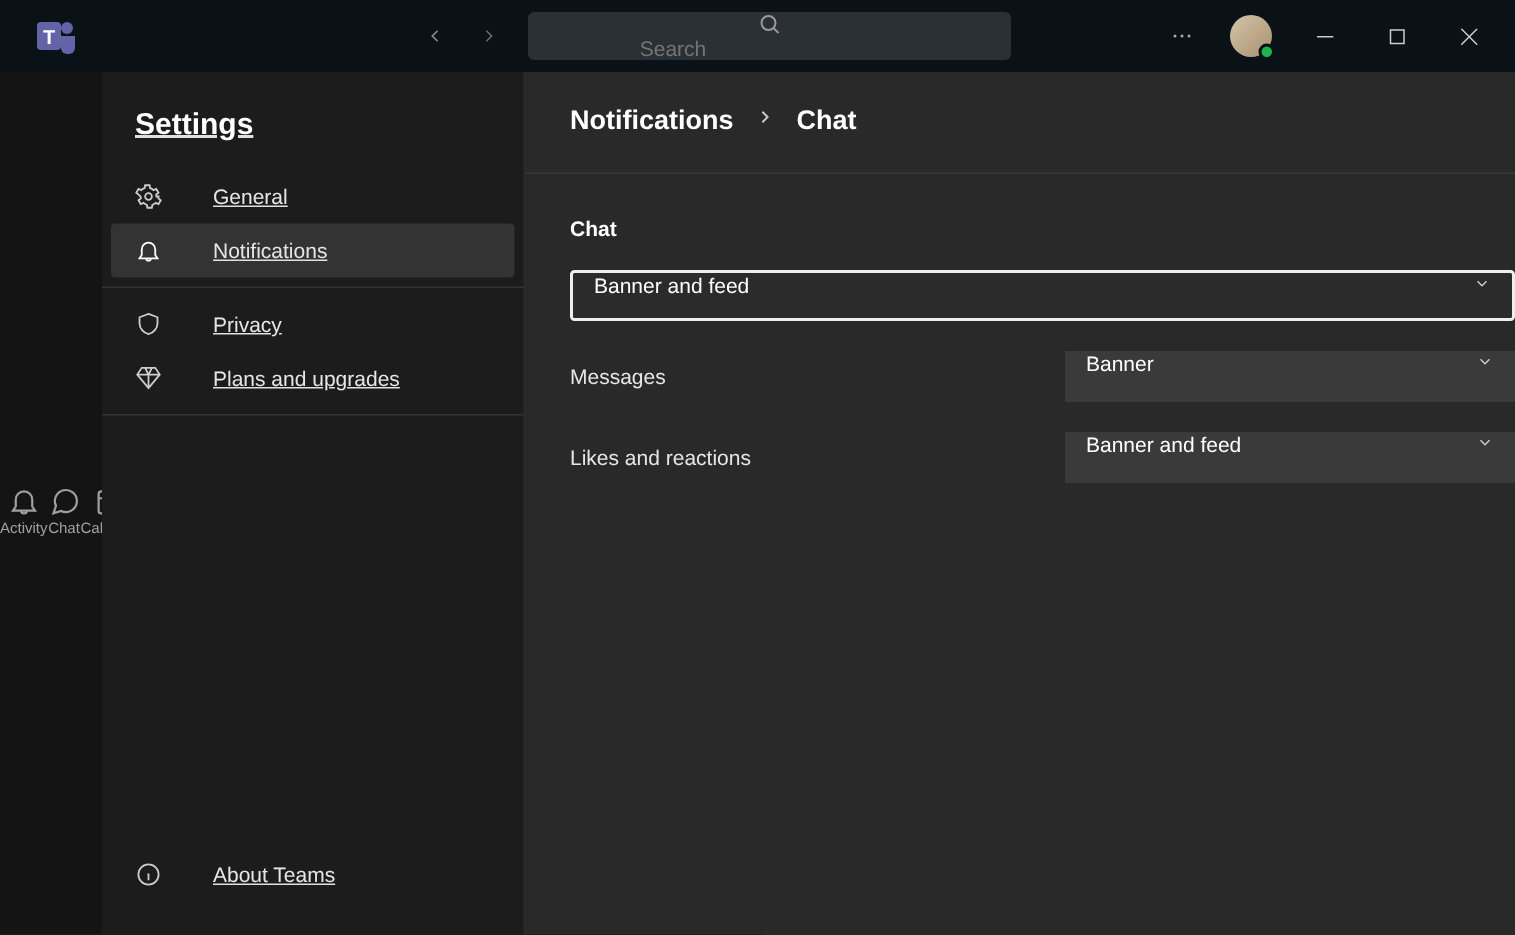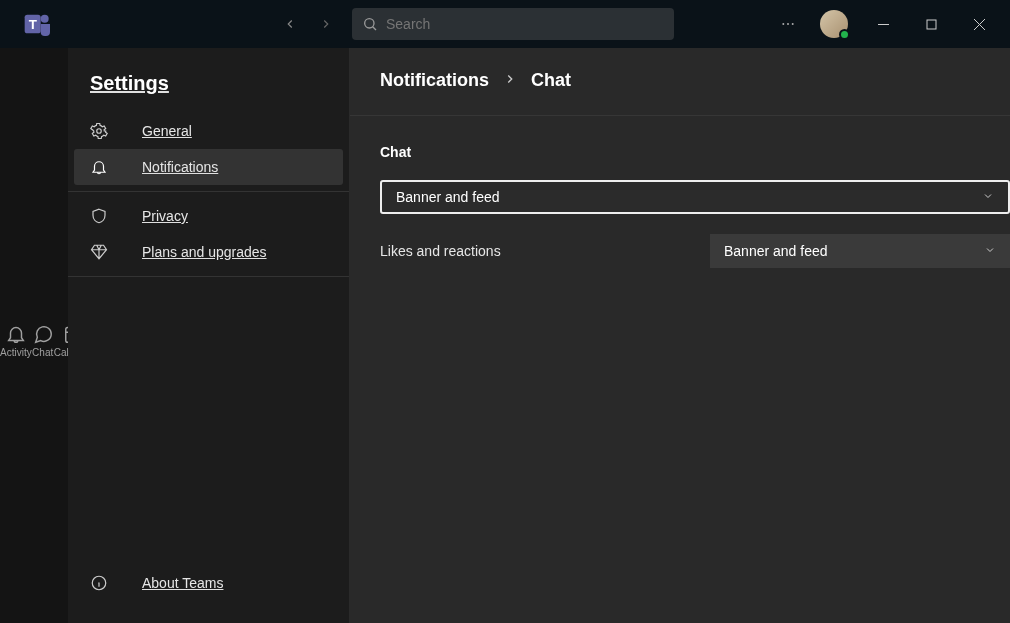--- a/index.html
+++ b/index.html
@@ -44,20 +44,21 @@
   }
   .search-wrap {
     margin-left: 10px;
     width: 322px;
     height: 32px;
     background: #2b3034;
     border-radius: 4px;
     display: flex;
     align-items: center;
     padding: 0 10px;
+    flex-direction: column;
   }
   .search-wrap input {
     flex: 1;
     background: transparent;
     border: none;
     outline: none;
     color: #ddd;
     font-size: 14px;
     margin-left: 8px;
   }
@@ -194,21 +195,20 @@
   .opt-label {
     font-size: 14px;
     color: #e6e6e6;
     flex: 0 0 330px;
   }
   .dropdown {
     flex: 1;
     height: 34px;
     background: #3a3a3a;
     display: flex;
-    align-items: center;
     justify-content: space-between;
     padding: 0 14px;
     font-size: 14px;
     color: #fff;
     cursor: pointer;
     margin-right: 0;
   }
   .dropdown.focused {
     background: #2b2b2b;
     border: 2px solid #eee;
@@ -360,20 +360,29 @@
 
     <div class="opt-row">
       <div class="dropdown focused">
         <span>Banner and feed</span>
         <span class="chev"><svg width="12" height="12" viewBox="0 0 24 24" stroke="#ccc" stroke-width="2" fill="none">
               <path d="M6 9l6 6 6-6"></path>
             </svg></span>
       </div>
     </div>
 
+    <div class="opt-row">
+      <div class="opt-label">Messages</div>
+      <div class="dropdown">
+        <span>Banner</span>
+        <span class="chev"><svg width="12" height="12" viewBox="0 0 24 24" stroke="#ccc" stroke-width="2" fill="none">
+              <path d="M6 9l6 6 6-6"></path>
+            </svg></span>
+      </div>
+    </div>
 
     <div class="opt-row">
       <div class="opt-label">Likes and reactions</div>
       <div class="dropdown">
         <span>Banner and feed</span>
         <span class="chev"><svg width="12" height="12" viewBox="0 0 24 24" stroke="#ccc" stroke-width="2" fill="none">
               <path d="M6 9l6 6 6-6"></path>
             </svg></span>
       </div>
     </div>

